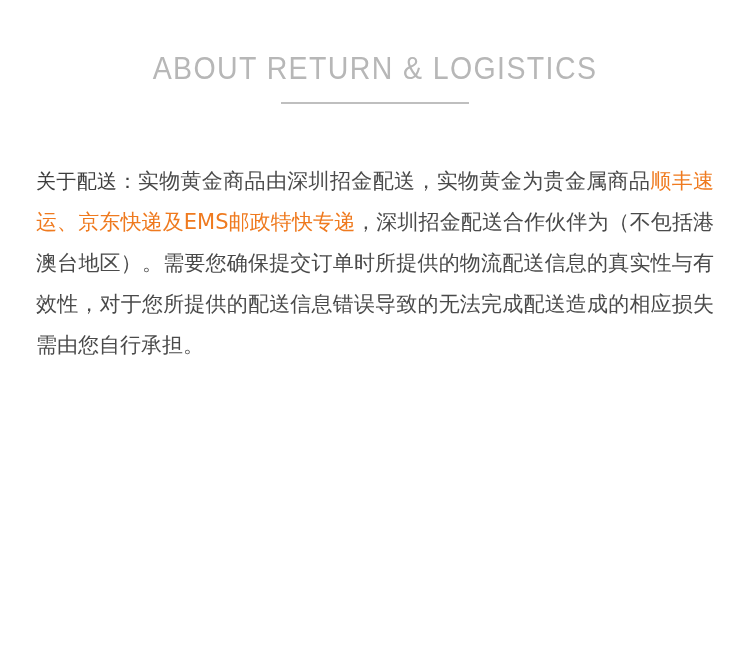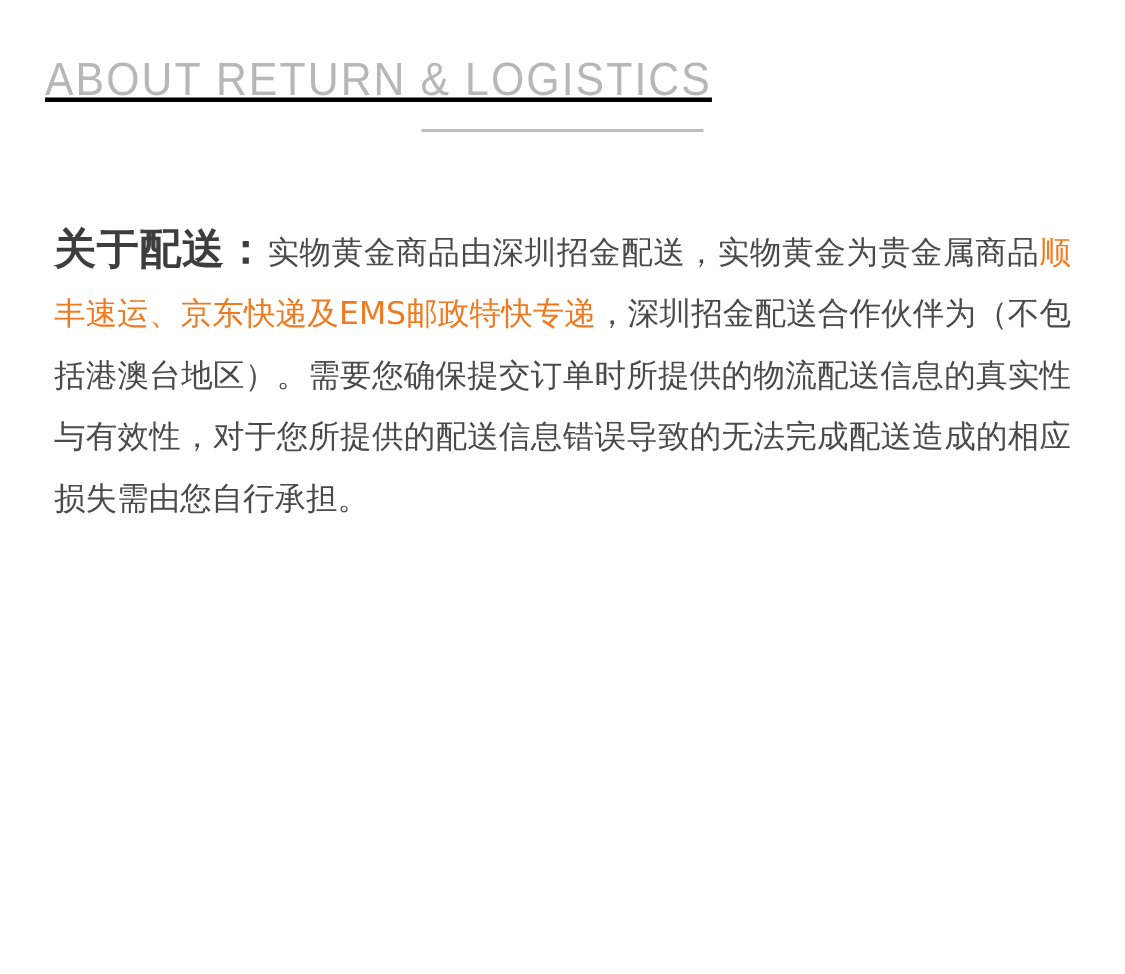--- a/index.html
+++ b/index.html
@@ -13,23 +13,22 @@
     font-family: "Liberation Sans", sans-serif;
     overflow: hidden;
   }
   .page {
     width: 750px;
     height: 649px;
     position: relative;
     box-sizing: border-box;
   }
   .header {
-    text-align: left;
-    padding-top: 36px;
-    text-decoration: underline;
+    text-align: center;
+    padding-top: 52px;
   }
   .header-en {
     font-family: "Liberation Sans", sans-serif;
     font-size: 31px;
     letter-spacing: 1.5px;
     color: #b7b7b7;
     font-weight: 400;
     line-height: 1.1;
     white-space: nowrap;
     transform: scaleX(0.92);
@@ -56,23 +55,23 @@
   }
   .para {
     font-family: "DejaVu Sans", sans-serif;
     font-size: 21px;
     line-height: 41px;
     color: #4a4a4a;
     text-align: justify;
     letter-spacing: 0px;
   }
   .lead {
-    font-size: 28px;
+    font-size: 20px;
     color: #3d3d3d;
-    font-weight: 700;
+    font-weight: 400;
   }
   .highlight {
     color: #ef7a1f;
   }
   .body-text {
     font-size: 21px;
   }
 </style>
 </head>
 <body>

